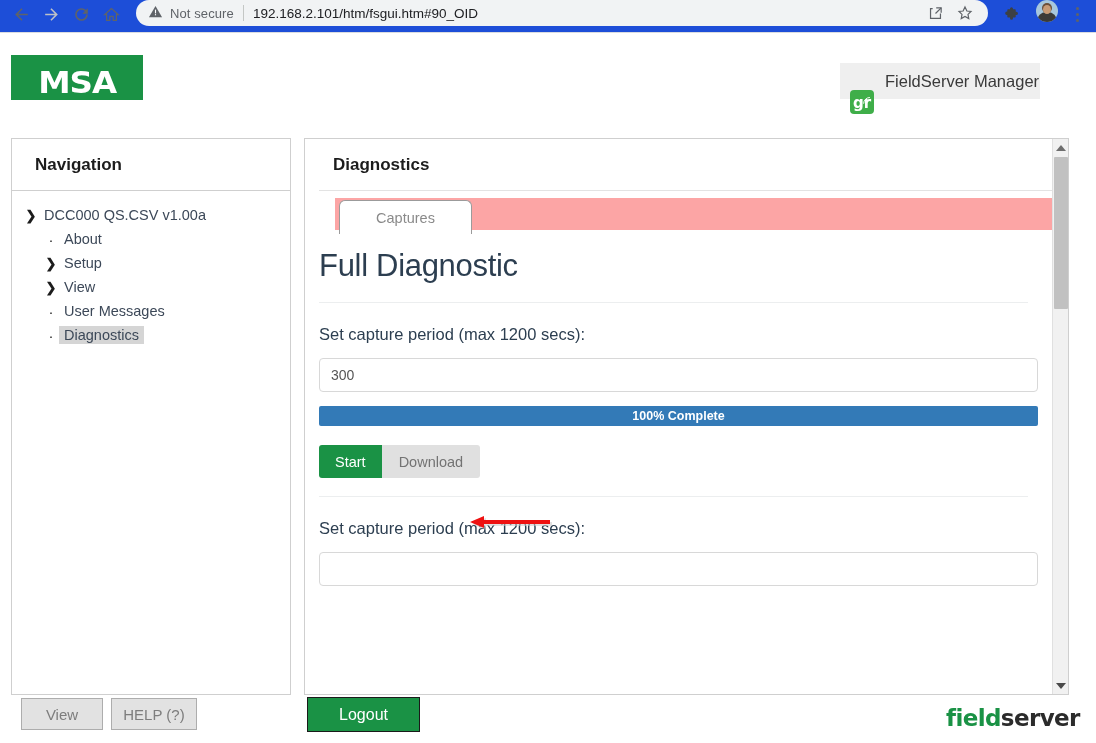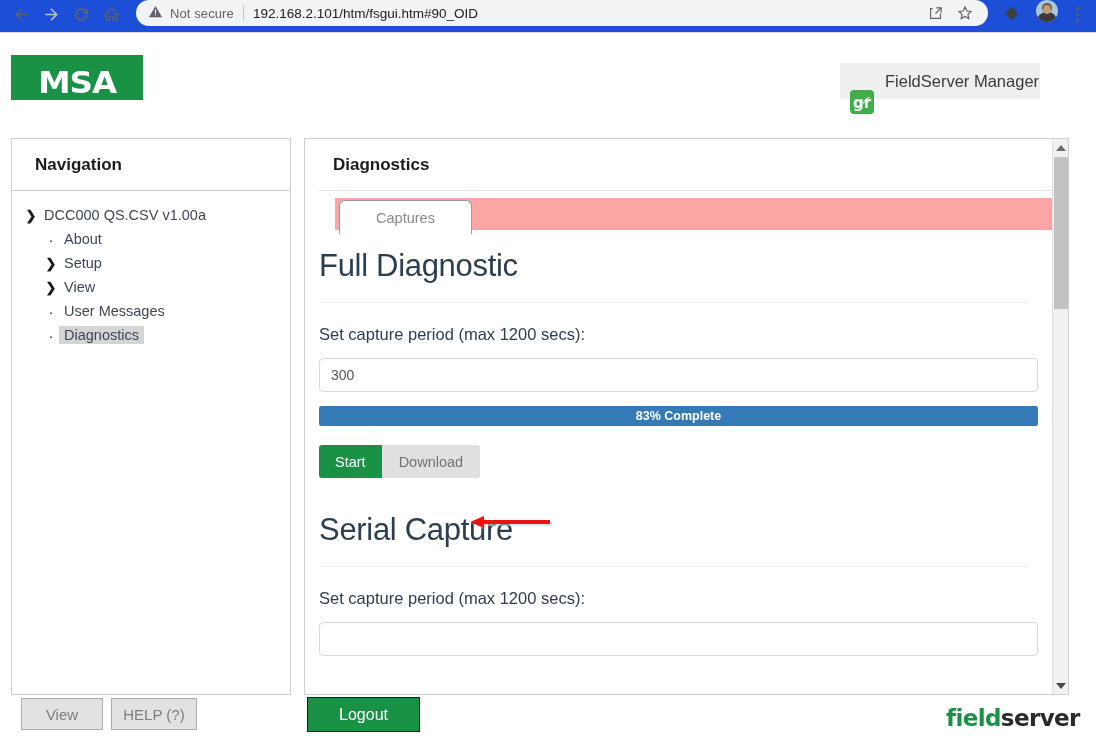--- a/index.html
+++ b/index.html
@@ -383,29 +383,28 @@
 
     <div class="scroll-area">
       <div class="inner-pad">
 
         
         <h1 class="section-title">Full Diagnostic</h1>
         <div class="hr"></div>
         <div class="field-label">Set capture period (max 1200 secs):</div>
         <input class="text-input" type="text" value="300" style="">
         <div class="progress-wrap">
-          <span class="progress-label">83% Complete</span>
+          <span class="progress-label">100% Complete</span>
         </div>
         <div class="btn-group">
           <button class="btn-start">Start</button>
           <button class="btn-download">Download</button>
         </div>
 
         
-        <h1 class="section-title" style="padding-top:34px;">Serial Capture</h1>
         <div class="hr"></div>
         <div class="field-label">Set capture period (max 1200 secs):</div>
         <input class="text-input" type="text" value="" style="">
       </div>
     </div>
 
     <div class="vscroll">
       <div class="arrow-up">
           <span class="tri up"></span>
         </div>

